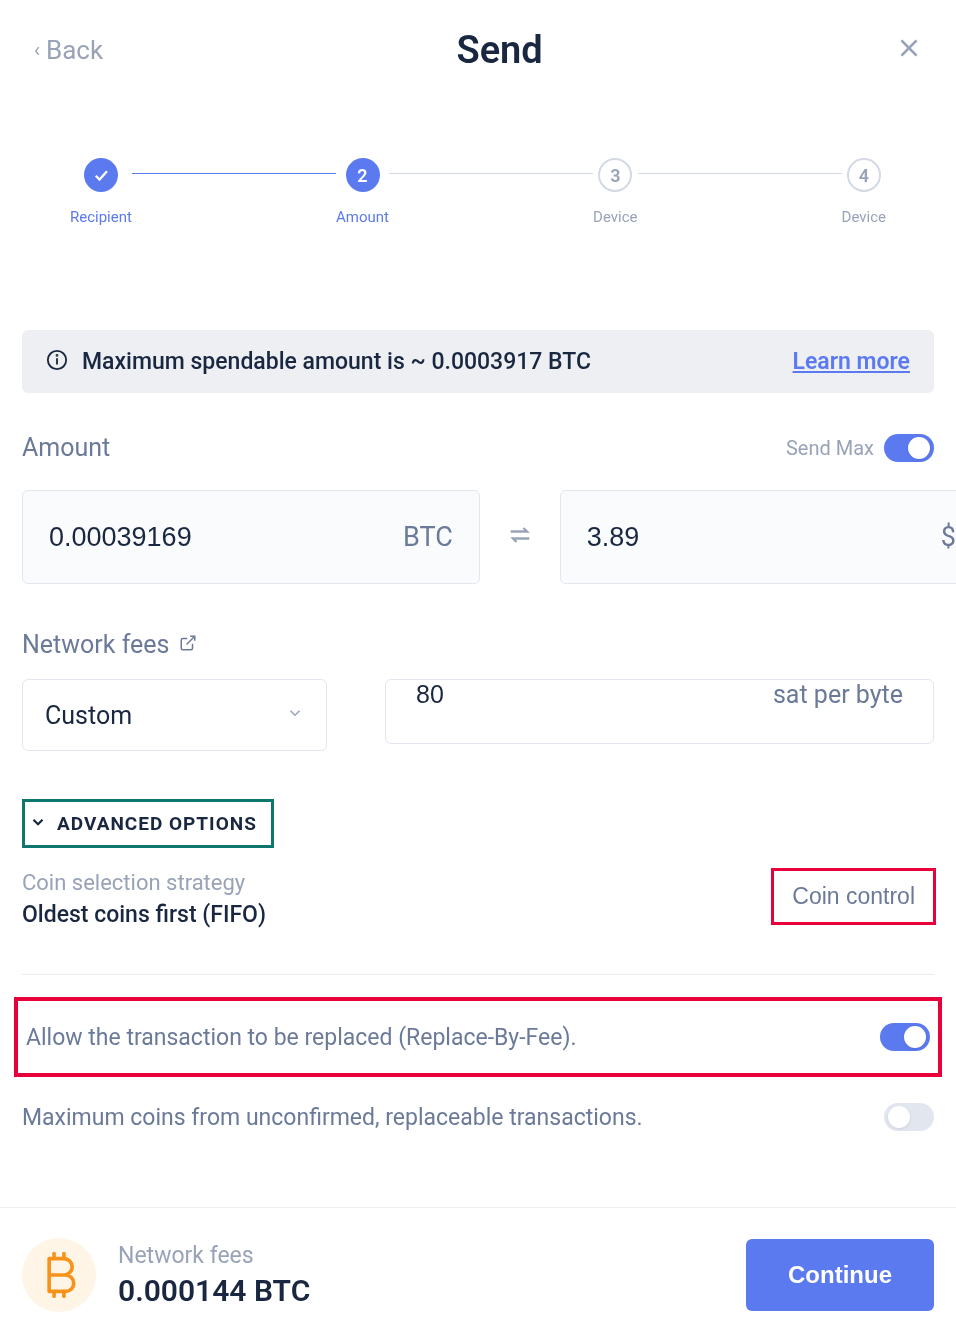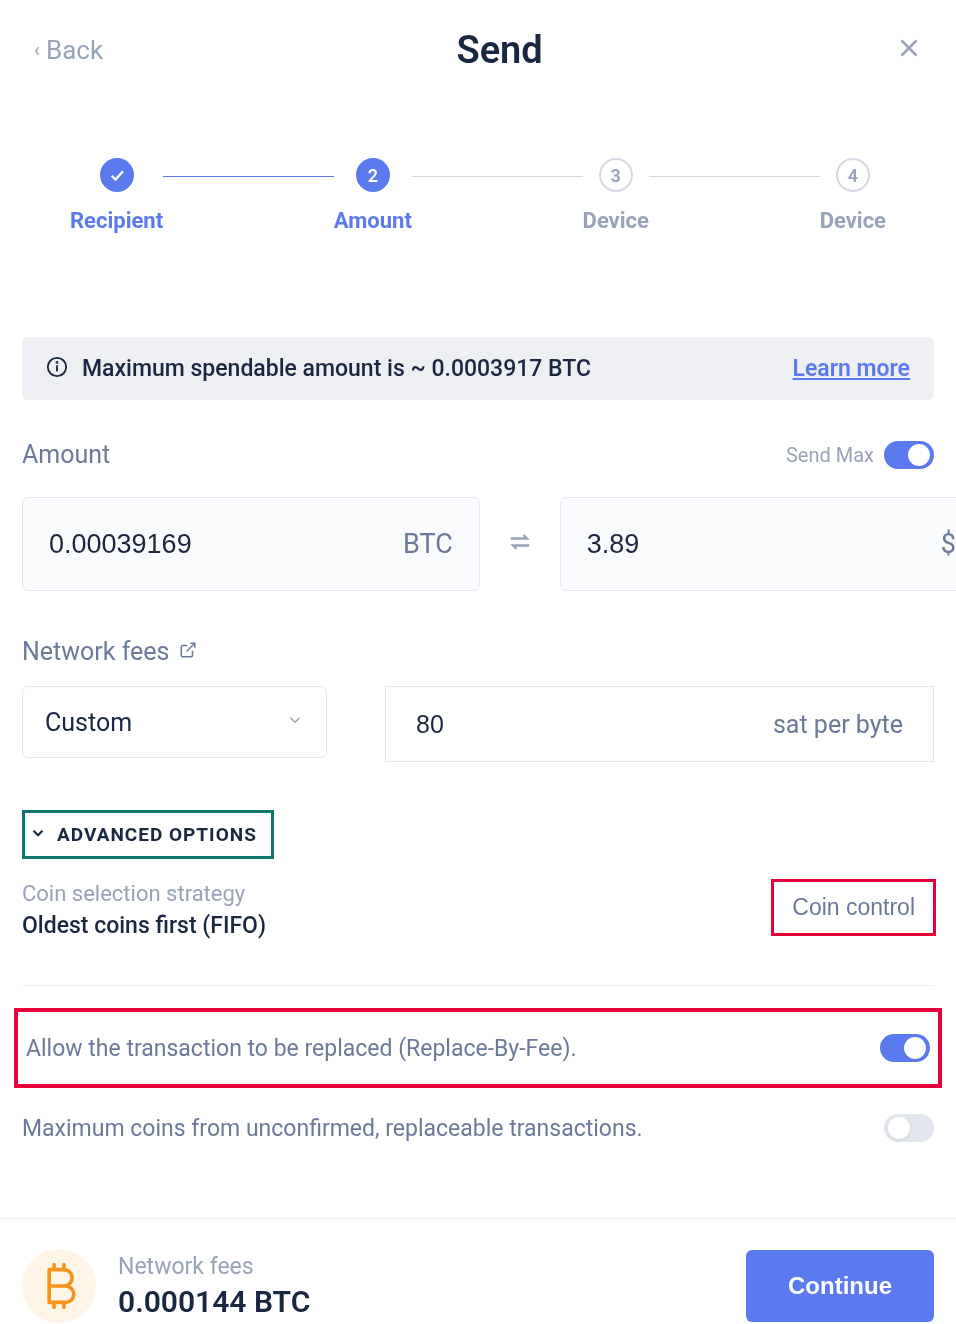--- a/index.html
+++ b/index.html
@@ -9,21 +9,21 @@
   .back .chev { font-size: 20px; margin-right: 6px; }
   .title { font-size: 38px; font-weight: 600; color: #1a2741; }
   .close { color: #99a3b8; cursor: pointer; }
   .close svg { width: 26px; height: 26px; }
   .stepper { display: flex; align-items: center; justify-content: space-between; padding: 0 70px; margin-top: 86px; }
   .step { display: flex; flex-direction: column; align-items: center; position: relative; }
   .circle { width: 34px; height: 34px; border-radius: 50%; display: flex; align-items: center; justify-content: center; font-size: 18px; font-weight: 600; }
   .circle.done { background: #5c7af0; color: #fff; }
   .circle.active { background: #5c7af0; color: #fff; }
   .circle.pending { background: #fff; border: 2px solid #d3d9e5; color: #99a3b8; }
-  .step-label { font-size: 22px; font-weight: 700; margin-top: 16px; color: #99a3b8; }
+  .step-label { font-size: 15px; font-weight: 400; margin-top: 16px; color: #99a3b8; }
   .step-label.blue { color: #5c7af0; }
   .line { flex: 1; height: 1px; margin-top: -38px; }
   .line.blue { background: #5c7af0; border-top: 1px solid #5c7af0; }
   .line.grey { background: #d3d9e5; border-top: 1px solid #d3d9e5; }
   .content { padding: 16px 22px; margin-top: 88px; }
   .banner { background: #edeff2; border-radius: 6px; display: flex; align-items: center; padding: 18px 24px; gap: 14px; }
   .banner .info-icon { color: #1a2741; flex-shrink: 0; }
   .banner .text { font-size: 23px; color: #1a2741; font-weight: 500; flex: 1; }
   .banner .learn { color: #5c7af0; font-size: 23px; text-decoration: underline; font-weight: 600; cursor: pointer; }
   .row-label { display: flex; align-items: center; margin-top: 40px; }
@@ -40,21 +40,21 @@
   .input-box input { flex: 1; border: none; background: transparent; font-size: 27px; color: #1a2741; font-weight: 500; outline: none; }
   .input-box .unit { font-size: 27px; color: #6b7a99; }
   .swap-icon { color: #99a3b8; cursor: pointer; }
   .network-label { display: flex; align-items: center; gap: 10px; margin-top: 46px; }
   .network-label .label { font-size: 25px; color: #6b7a99; }
   .network-label .ext-icon { color: #6b7a99; cursor: pointer; }
   .fee-row { display: flex; gap: 58px; margin-top: 20px; }
   .select-box { width: 305px; border: 1px solid #e2e6ee; border-radius: 6px; height: 72px; display: flex; align-items: center; padding: 0 22px; cursor: pointer; }
   .select-box .sel-label { font-size: 25px; color: #1a2741; font-weight: 400; flex: 1; }
   .select-box .chev-down { color: #99a3b8; }
-  .fee-input-box { flex: 1; border: 1px solid #e2e6ee; border-radius: 0; height: 76px; display: flex; align-items: center; padding: 0 30px; }
+  .fee-input-box { flex: 1; border: 1px solid #e2e6ee; border-radius: 6px; height: 65px; display: flex; align-items: flex-start; padding: 0 30px; }
   .fee-input-box input { flex: 1; border: none; background: transparent; font-size: 25px; color: #1a2741; font-weight: 400; outline: none; }
   .fee-input-box .unit { font-size: 25px; color: #6b7a99; }
   .adv-toggle { display: inline-flex; align-items: center; gap: 10px; margin-top: 48px; padding: 10px 14px 10px 4px; cursor: pointer; border: 3px solid #0f766e; }
   .adv-toggle .chev { color: #1a2741; }
   .adv-toggle .adv-label { font-size: 19px; font-weight: 700; letter-spacing: 1px; color: #1a2741; }
   .strategy-row { display: flex; align-items: flex-start; justify-content: space-between; margin-top: 22px; }
   .strategy-col .strat-label { font-size: 22px; color: #99a3b8; }
   .strategy-col .strat-value { font-size: 23px; color: #1a2741; font-weight: 500; margin-top: 6px; text-align: right; }
   .coin-control-btn { border: 1px solid #d3d9e5; background: #fff; padding: 12px 18px; font-size: 23px; color: #6b7a99; font-weight: 500; cursor: pointer; outline: 3px solid #e8003a; outline-offset: -1px; }
   .divider { border: none; border-top: 1px solid #eaedf2; margin-top: 46px; }

